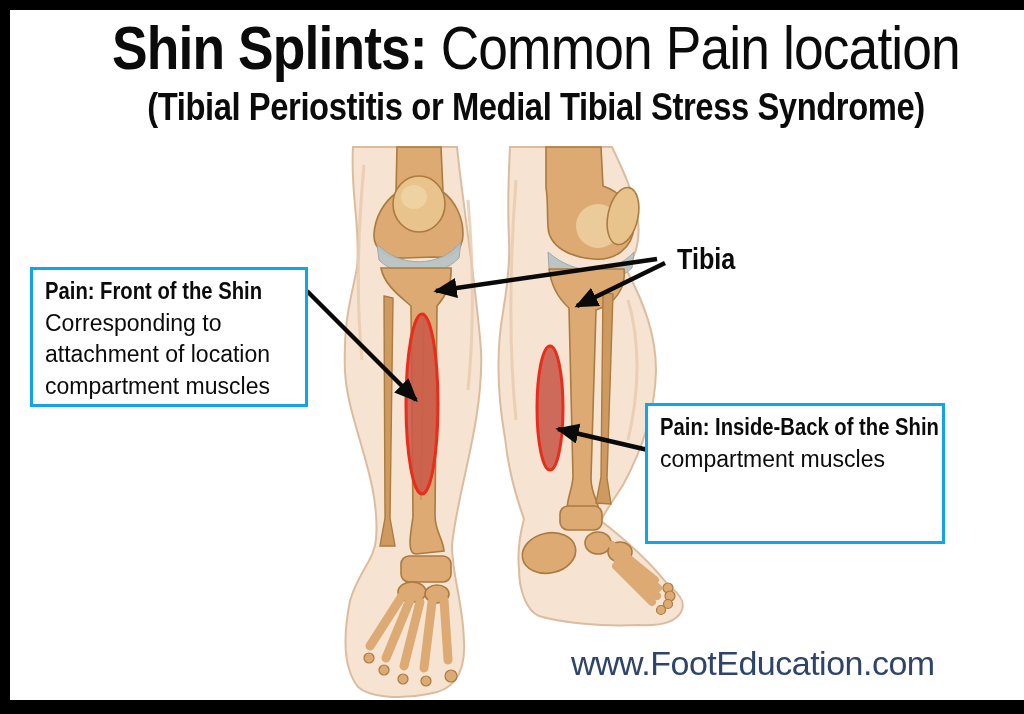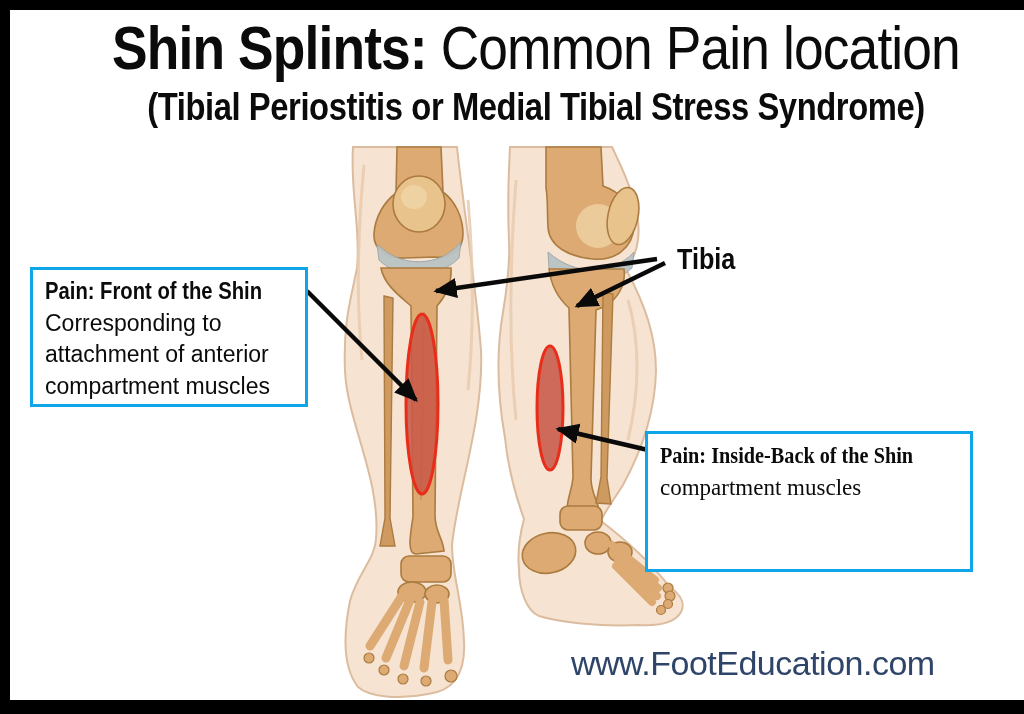--- a/index.html
+++ b/index.html
@@ -35,21 +35,21 @@
   .toe  { fill:var(--bone,#dcaa72); stroke:var(--bone-outline,#ab7b40); stroke-width:1.2; }
   .arrow { stroke:#0a0a0a; stroke-width:4.5; }
 
   .callout { position:absolute; background:#fff; border:3px solid #0ea5e9;
              box-sizing:border-box; font-size:23px; line-height:31.5px;
              padding:6px 12px; z-index:20; }
   .callout .hd { font-weight:bold; display:inline-block; white-space:nowrap;
                  transform:scaleX(.88); transform-origin:left center; }
   .callout div { white-space:nowrap; }
   .callout-left  { left:30px;  top:267px; width:278px; height:140px; }
-  .callout-right { left:645px; top:431px; width:328px; height:141px;font-family:Liberation Serif, serif; }
+  .callout-right { left:645px; top:403px; width:300px; height:141px; }
 
   .tibia-label { position:absolute; left:677px; top:242px; font-weight:bold; font-size:30px;
                  white-space:nowrap; transform:scaleX(.84); transform-origin:left center; z-index:20; }
 
   .website { position:absolute; left:571px; top:644px; font-size:34px; letter-spacing:-0.5px;
              color:var(--website-text,#2e4468); z-index:20; white-space:nowrap; }
 </style>
 </head>
 <body>
 
@@ -169,21 +169,21 @@
 
     <line class="arrow" x1="657" y1="259" x2="436" y2="291" marker-end="url(#ah)"></line>
     <line class="arrow" x1="665" y1="263" x2="577" y2="306" marker-end="url(#ah)"></line>
     <line class="arrow" x1="307" y1="291" x2="416" y2="400" marker-end="url(#ah)"></line>
     <line class="arrow" x1="648" y1="450" x2="558" y2="429" marker-end="url(#ah)"></line>
   </svg>
 
   <div class="callout callout-left">
     <span class="hd">Pain: Front of the Shin</span>
     <div>Corresponding to</div>
-    <div>attachment of anterior</div>
+    <div>attachment of location</div>
     <div>compartment muscles</div>
   </div>
 
   <div class="callout callout-right">
     <span class="hd">Pain: Inside-Back of the Shin</span>
     <div>compartment muscles</div>
   </div>
 
   <div class="tibia-label">Tibia</div>
 

